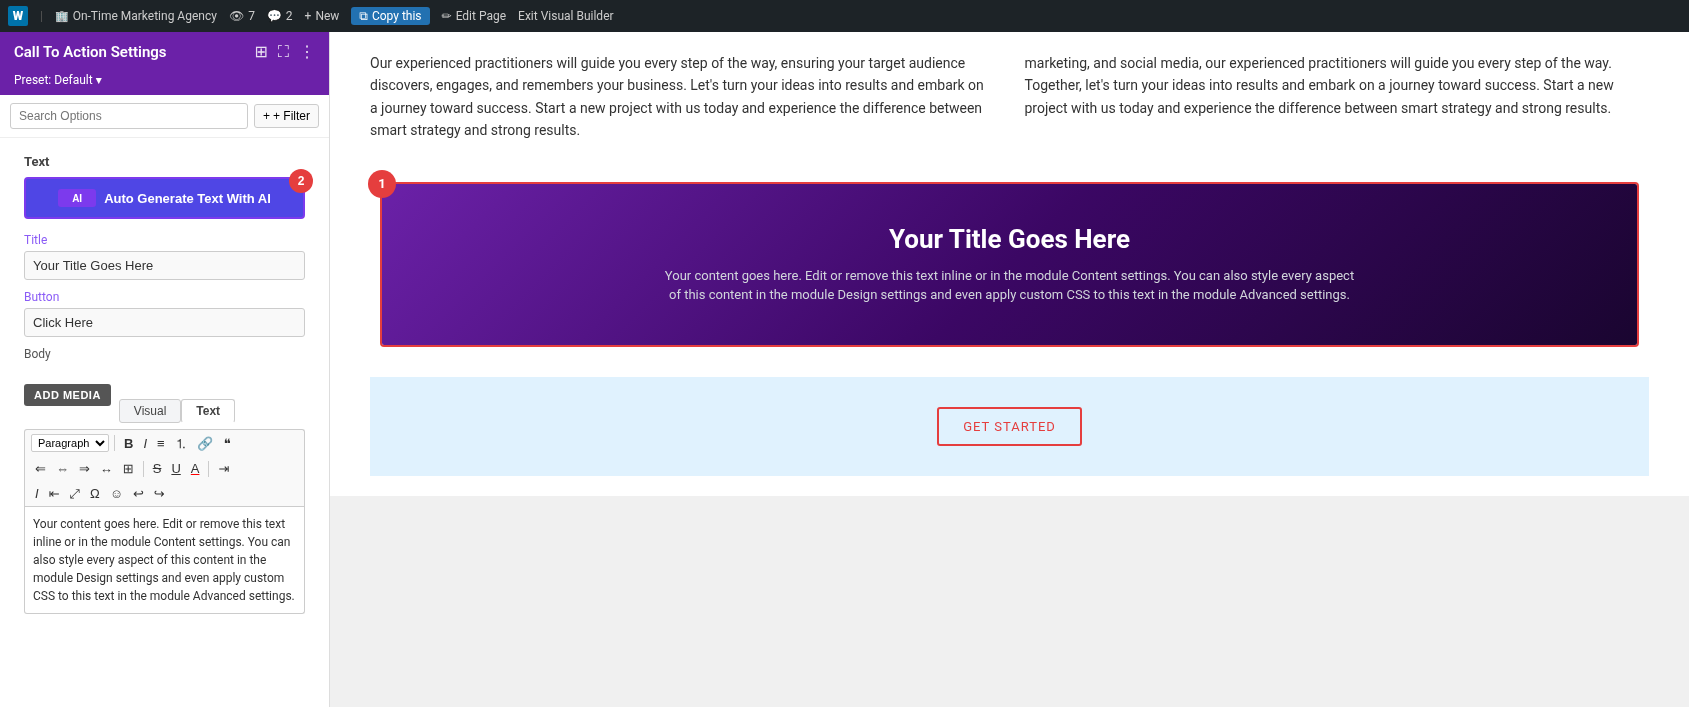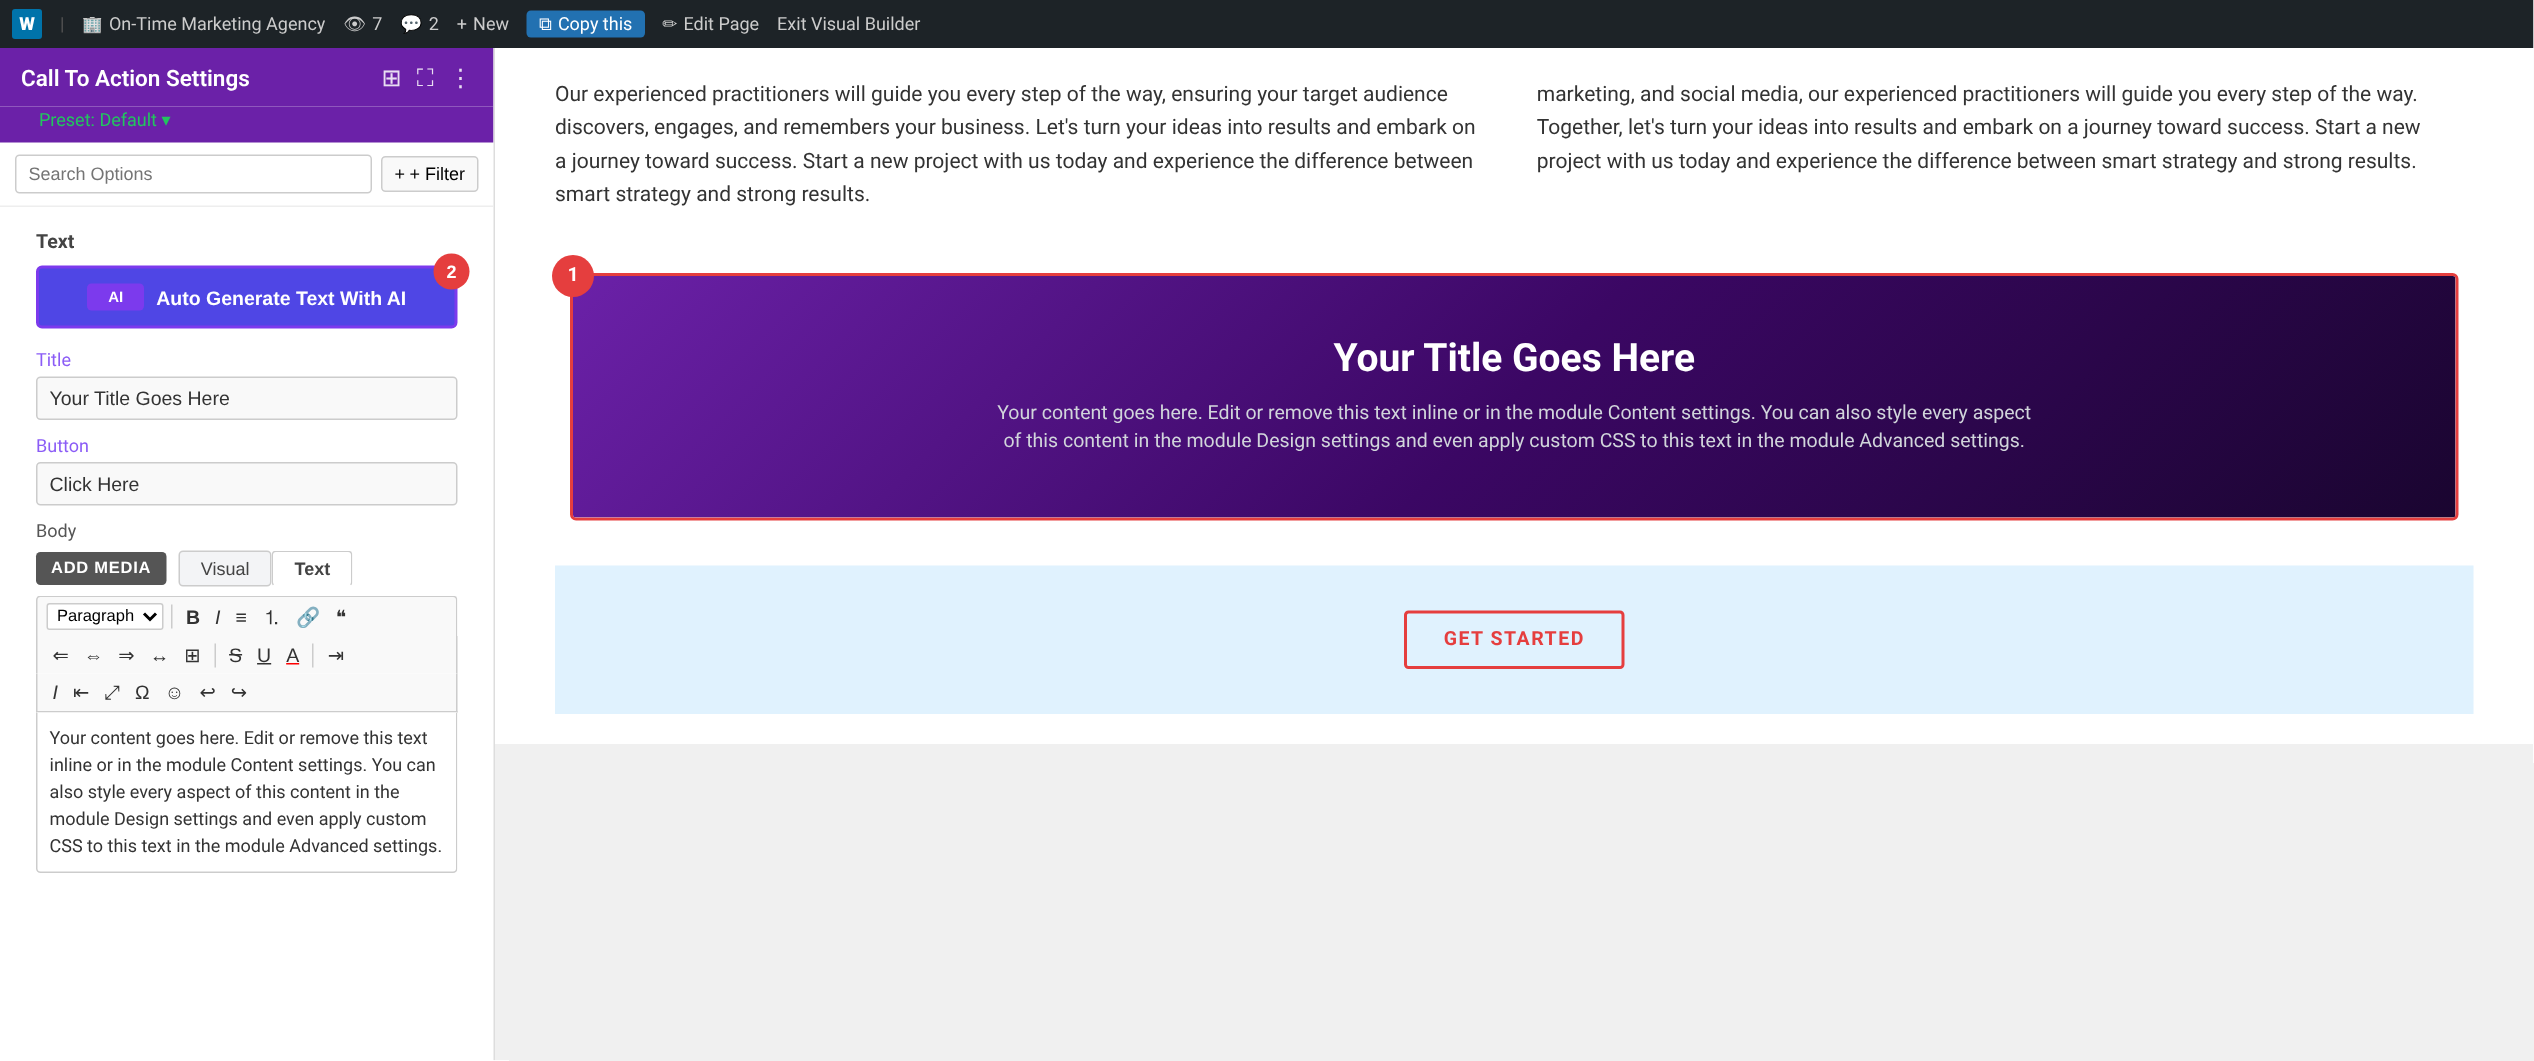--- a/index.html
+++ b/index.html
@@ -61,23 +61,23 @@
       font-weight: 600;
     }
     .sidebar-header-icons {
       display: flex; gap: 10px;
     }
     .sidebar-header-icons span {
       cursor: pointer; font-size: 16px; opacity: 0.85;
     }
     .sidebar-preset {
       background: #6b21a8;
-      color: #22c55e;
-      font-size: 12px;
-      padding: 2px 26px 8px;
+      color: #ffffff;
+      font-size: 12px;
+      padding: 2px 14px 8px;
     }
 
     
     .tabs {
       display: flex;
       border-bottom: 2px solid #e5e7eb;
       background: #fff;
     }
     .tab {
       flex: 1;
@@ -369,21 +369,21 @@
       background: #e0f2fe;
       padding: 30px 40px;
       text-align: center;
     }
     .bottom-cta-btn {
       border: 2px solid #e53e3e;
       color: #e53e3e;
       padding: 10px 24px;
       border-radius: 3px;
       font-size: 13px;
-      font-weight: 700;
+      font-weight: 400;
       letter-spacing: 1px;
       display: inline-block;
     }
   </style>
 </head>
 <body>
 
 <div class="admin-bar">
   <span style="background:#0073aa;width:20px;height:20px;display:flex;align-items:center;justify-content:center;border-radius:2px;color:#fff;font-size:12px;font-weight:900;">W</span>
   <span class="admin-bar-separator">|</span>
@@ -454,21 +454,21 @@
       <input class="field-input" type="text" value="Your Title Goes Here" style="">
 
       
       <div class="field-label">Button</div>
       <input class="field-input" type="text" value="Click Here" style="">
 
       
       <div class="body-label">Body</div>
       <div style="display:flex; align-items:center; gap:8px; margin-bottom:6px;">
         <button class="add-media-btn">ADD MEDIA</button>
-        <span style="display:flex; gap:0;">
+        <span style="display:flex; gap:0;margin-top:32px;">
           <button class="editor-tab">Visual</button>
           <button class="editor-tab active">Text</button>
         </span>
       </div>
 
       
       <div class="format-bar">
         <select class="fmt-select">
           <option>Paragraph</option>
         </select>

